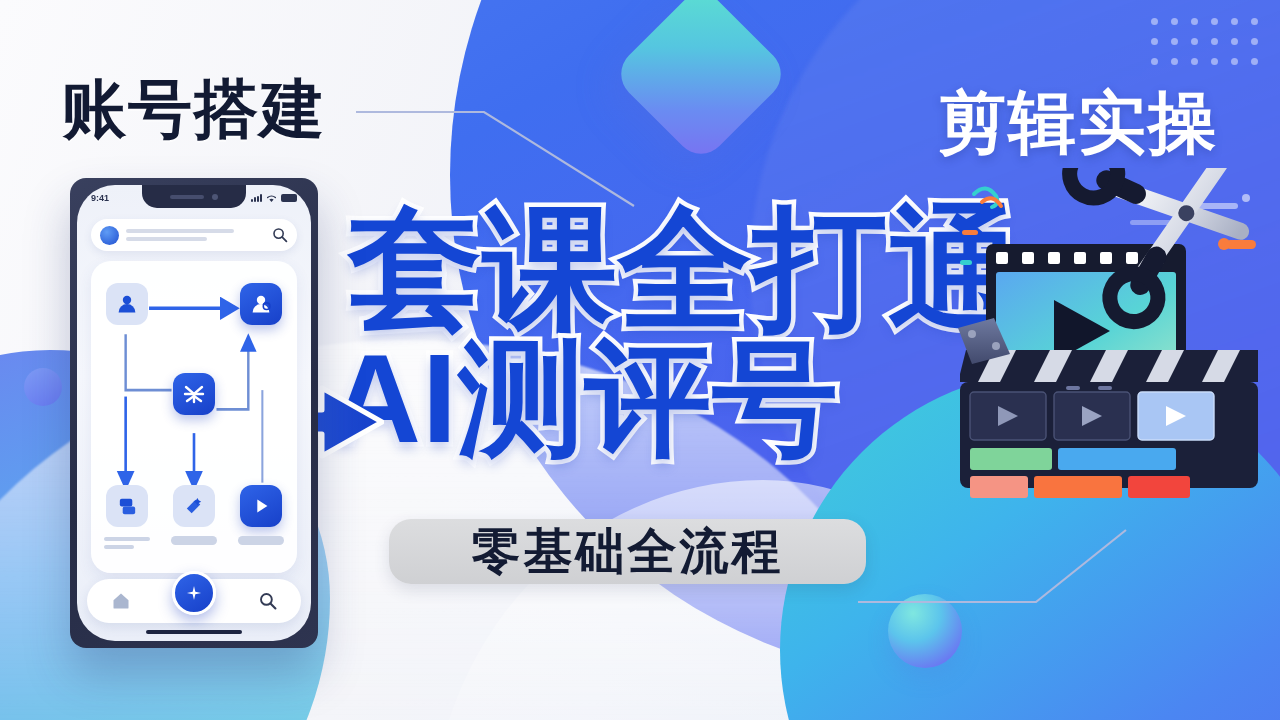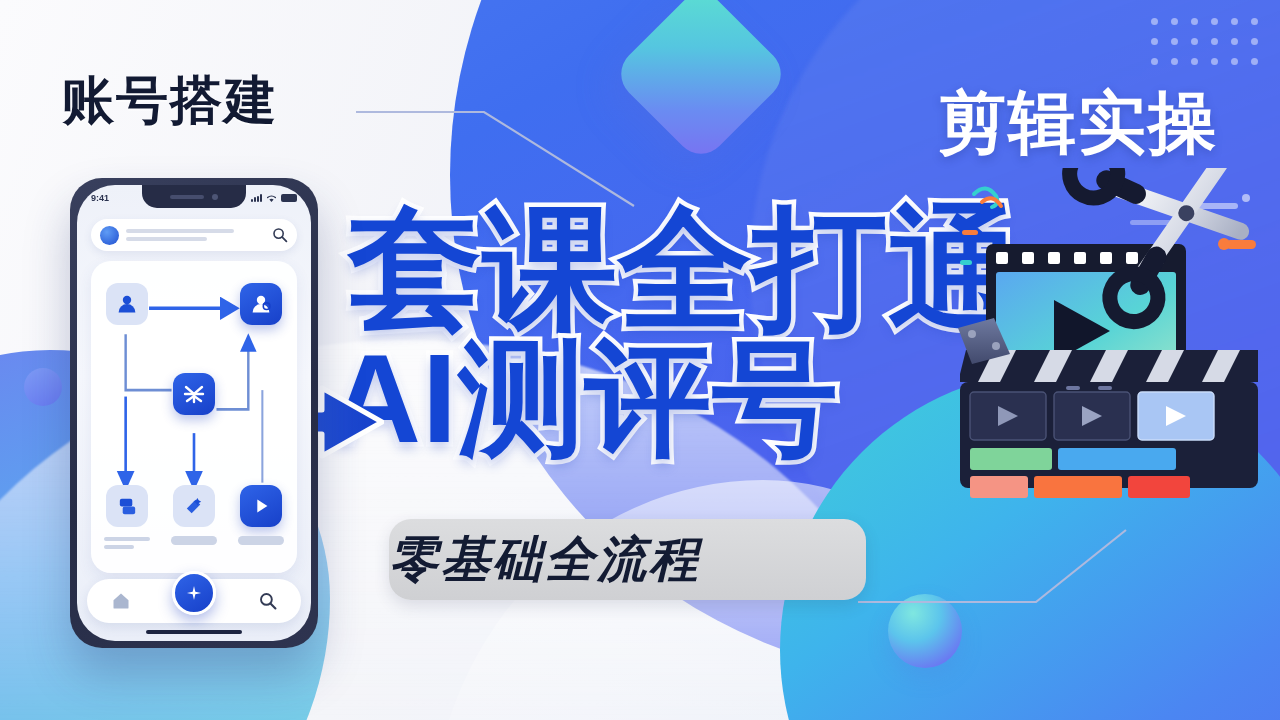--- a/index.html
+++ b/index.html
@@ -92,21 +92,21 @@
     background:linear-gradient(150deg,#7e9cf5,#6679f1);
   }
 
   
   .connector{ position:absolute; pointer-events:none; }
   .connector path{ fill:none; stroke:#aeb9de; stroke-width:2.2; }
 
   
   .tag-left{
     position:absolute; left:62px; top:66px;
-    font-size:52px; font-weight:700; letter-spacing:2px;
+    font-size:64px; font-weight:700; letter-spacing:2px;
     color:#121a33;
     font-family:"Liberation Sans","DejaVu Sans",sans-serif;
     text-shadow:0 2px 0 rgba(255,255,255,.6);
   }
   .tag-right{
     position:absolute; right:62px; top:78px;
     font-size:68px; font-weight:700; letter-spacing:2px;
     color:#ffffff;
     text-shadow:0 3px 10px rgba(20,40,120,.28);
   }
@@ -123,39 +123,39 @@
     letter-spacing:1px;
     -webkit-text-stroke:9px #ffffff;
     paint-order:stroke fill;
     text-shadow:0 6px 12px rgba(35,70,190,.28);
   }
   .title-line-1{ font-size:126px; }
   .title-line-2{ font-size:134px; margin-top:16px; margin-left:18px; }
 
   .subtitle-pill{
     position:absolute; left:389px; top:519px;
-    width:477px; height:81px;
+    width:477px; height:65px;
     border-radius:22px;
     background:linear-gradient(180deg,#dcdddf,#cfd0d3);
     box-shadow:0 6px 16px rgba(50,60,90,.14);
-    display:flex; align-items:center; justify-content:flex-start;font-style:italic;
+    display:flex; align-items:center; justify-content:center;
   }
   .subtitle-pill span{
     font-size:49px; font-weight:700; letter-spacing:3px;
     color:#131b33;
   }
 
   
   .big-arrow{ position:absolute; left:214px; top:384px; }
 
   
   .phone{
     position:absolute; left:70px; top:178px;
     width:248px; height:470px;
-    border-radius:32px;
+    border-radius:16px;
     background:linear-gradient(150deg,#39405e,#262c46 55%,#2e3450);
     padding:7px;
     box-shadow:0 26px 46px rgba(40,55,110,.28);
   }
   .phone-screen{
     position:relative;
     width:100%; height:100%;
     border-radius:38px;
     background:linear-gradient(180deg,#eef1f9 0%,#f6f8fd 42%,#eaeef8 100%);
     overflow:hidden;

